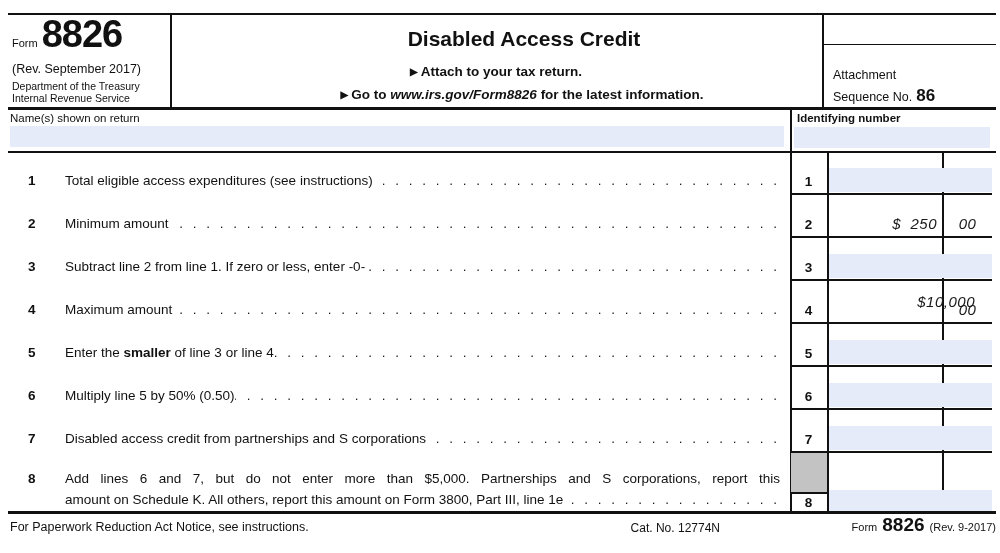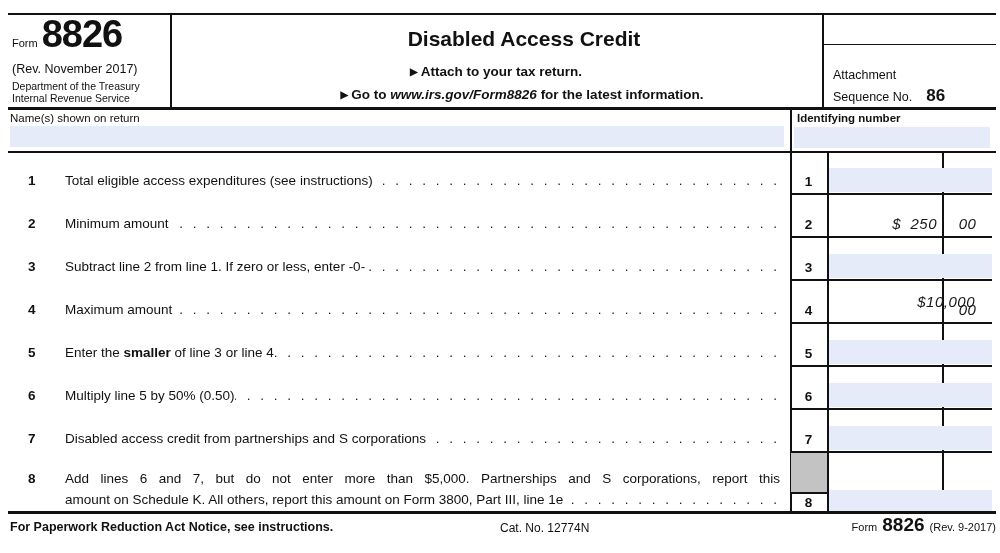--- a/index.html
+++ b/index.html
@@ -26,21 +26,21 @@
   .title-center { position:absolute; left:172px; top:0; width:648px; text-align:center; }
   .form-title { position:absolute; left:0; top:27px; width:100%; font-size:21px; font-weight:bold;padding-left:28px; }
   .attach-line { position:absolute; left:0; top:64px; width:100%; font-size:13.5px; font-weight:bold; }
   .goto-line { position:absolute; left:0; top:87px; width:100%; font-size:13.5px; font-weight:bold;padding-left:26px; }
   .goto-line .url { font-style:italic; }
   .arrow { font-size:10px; position:relative; top:-1px; padding-right:3px; }
 
   .omb-label { position:absolute; left:824px; top:23px; width:172px; text-align:center; font-size:12.5px; }
   .attachment-label { position:absolute; left:833px; top:68px; font-size:12.5px; }
   .seq-row { position:absolute; left:833px; top:86px; font-size:12.5px; display:flex; align-items:baseline; }
-  .seq-num { font-size:17px; font-weight:bold; margin-left:14px; }
+  .seq-num { font-size:17px; font-weight:bold; margin-left:4px; }
 
   
   .name-label { position:absolute; left:10px; top:112px; font-size:11.5px; }
   .id-label { position:absolute; left:797px; top:112px; font-size:11.5px; font-weight:bold; }
   .field-blue { position:absolute; background:#e5ebf8; }
 
   
   .body-row { position:absolute; left:28px; width:752px; display:flex; align-items:baseline;
               font-size:13.5px; line-height:18px; height:18px; }
   .lnum { width:37px; font-weight:bold; flex:0 0 37px; }
@@ -57,22 +57,22 @@
   .grid-num { position:absolute; left:790px; width:37px; text-align:center;
               font-weight:bold; font-size:13.5px; line-height:17px; height:17px; }
   .gray-cell { position:absolute; left:791px; top:452.5px; width:36px; height:39.5px; background:#c3c3c3; }
   .amount-cell { position:absolute; left:828px; width:114px; height:18px; font-size:15px;
                  font-style:italic; text-align:right; padding-right:5px; box-sizing:border-box;
                  white-space:pre; line-height:18px; letter-spacing:0.5px; color:#1a1a1a; }
   .cents-cell { position:absolute; left:943px; width:49px; height:18px; font-size:15px;
                 font-style:italic; text-align:center; line-height:18px; letter-spacing:0.5px; color:#1a1a1a; }
 
   
-  .footer-notice { position:absolute; left:10px; top:520px; font-size:12.5px; font-weight:bold;text-align:right; }
-  .footer-cat { position:absolute; left:500px; top:521px; width:220px; text-align:left; font-size:12px; }
+  .footer-notice { position:absolute; left:10px; top:520px; font-size:12.5px; font-weight:normal;text-align:right; }
+  .footer-cat { position:absolute; left:500px; top:521px; width:220px; text-align:right; font-size:12px; }
   .footer-form { position:absolute; right:4px; top:514px; display:flex; align-items:baseline; }
   .footer-form .f-word { font-size:11px; margin-right:5px; }
   .footer-form .f-num { font-size:19px; font-weight:bold; }
   .footer-form .f-rev { font-size:11px; margin-left:5px; }
 </style>
 </head>
 <body>
 
 <div class="page">
 
@@ -81,21 +81,21 @@
   <div class="vline" style="left:822px; top:13px; height:96px;"></div>
   <div class="hline" style="left:822px; top:44px; width:174px; height:1px;"></div>
   <div class="hline thick" style="left:8px; top:107px; width:988px;"></div>
 
   <div class="form-id-block">
     <div class="form-word-row">
       <span class="form-word">Form</span>
       <span class="form-number-big">8826</span>
     </div>
   </div>
-  <div class="rev-line">(Rev. November 2017)</div>
+  <div class="rev-line">(Rev. September 2017)</div>
   <div class="dept1">Department of the Treasury</div>
   <div class="dept2">Internal Revenue Service</div>
 
   <div class="title-center">
     <div class="form-title">Disabled Access Credit</div>
     <div class="attach-line">
       <span class="arrow">▶</span><span>Attach to your tax return.</span>
     </div>
     <div class="goto-line">
       <span class="arrow">▶</span><span>Go to </span><span class="url">www.irs.gov/Form8826</span><span> for the latest information.</span>

